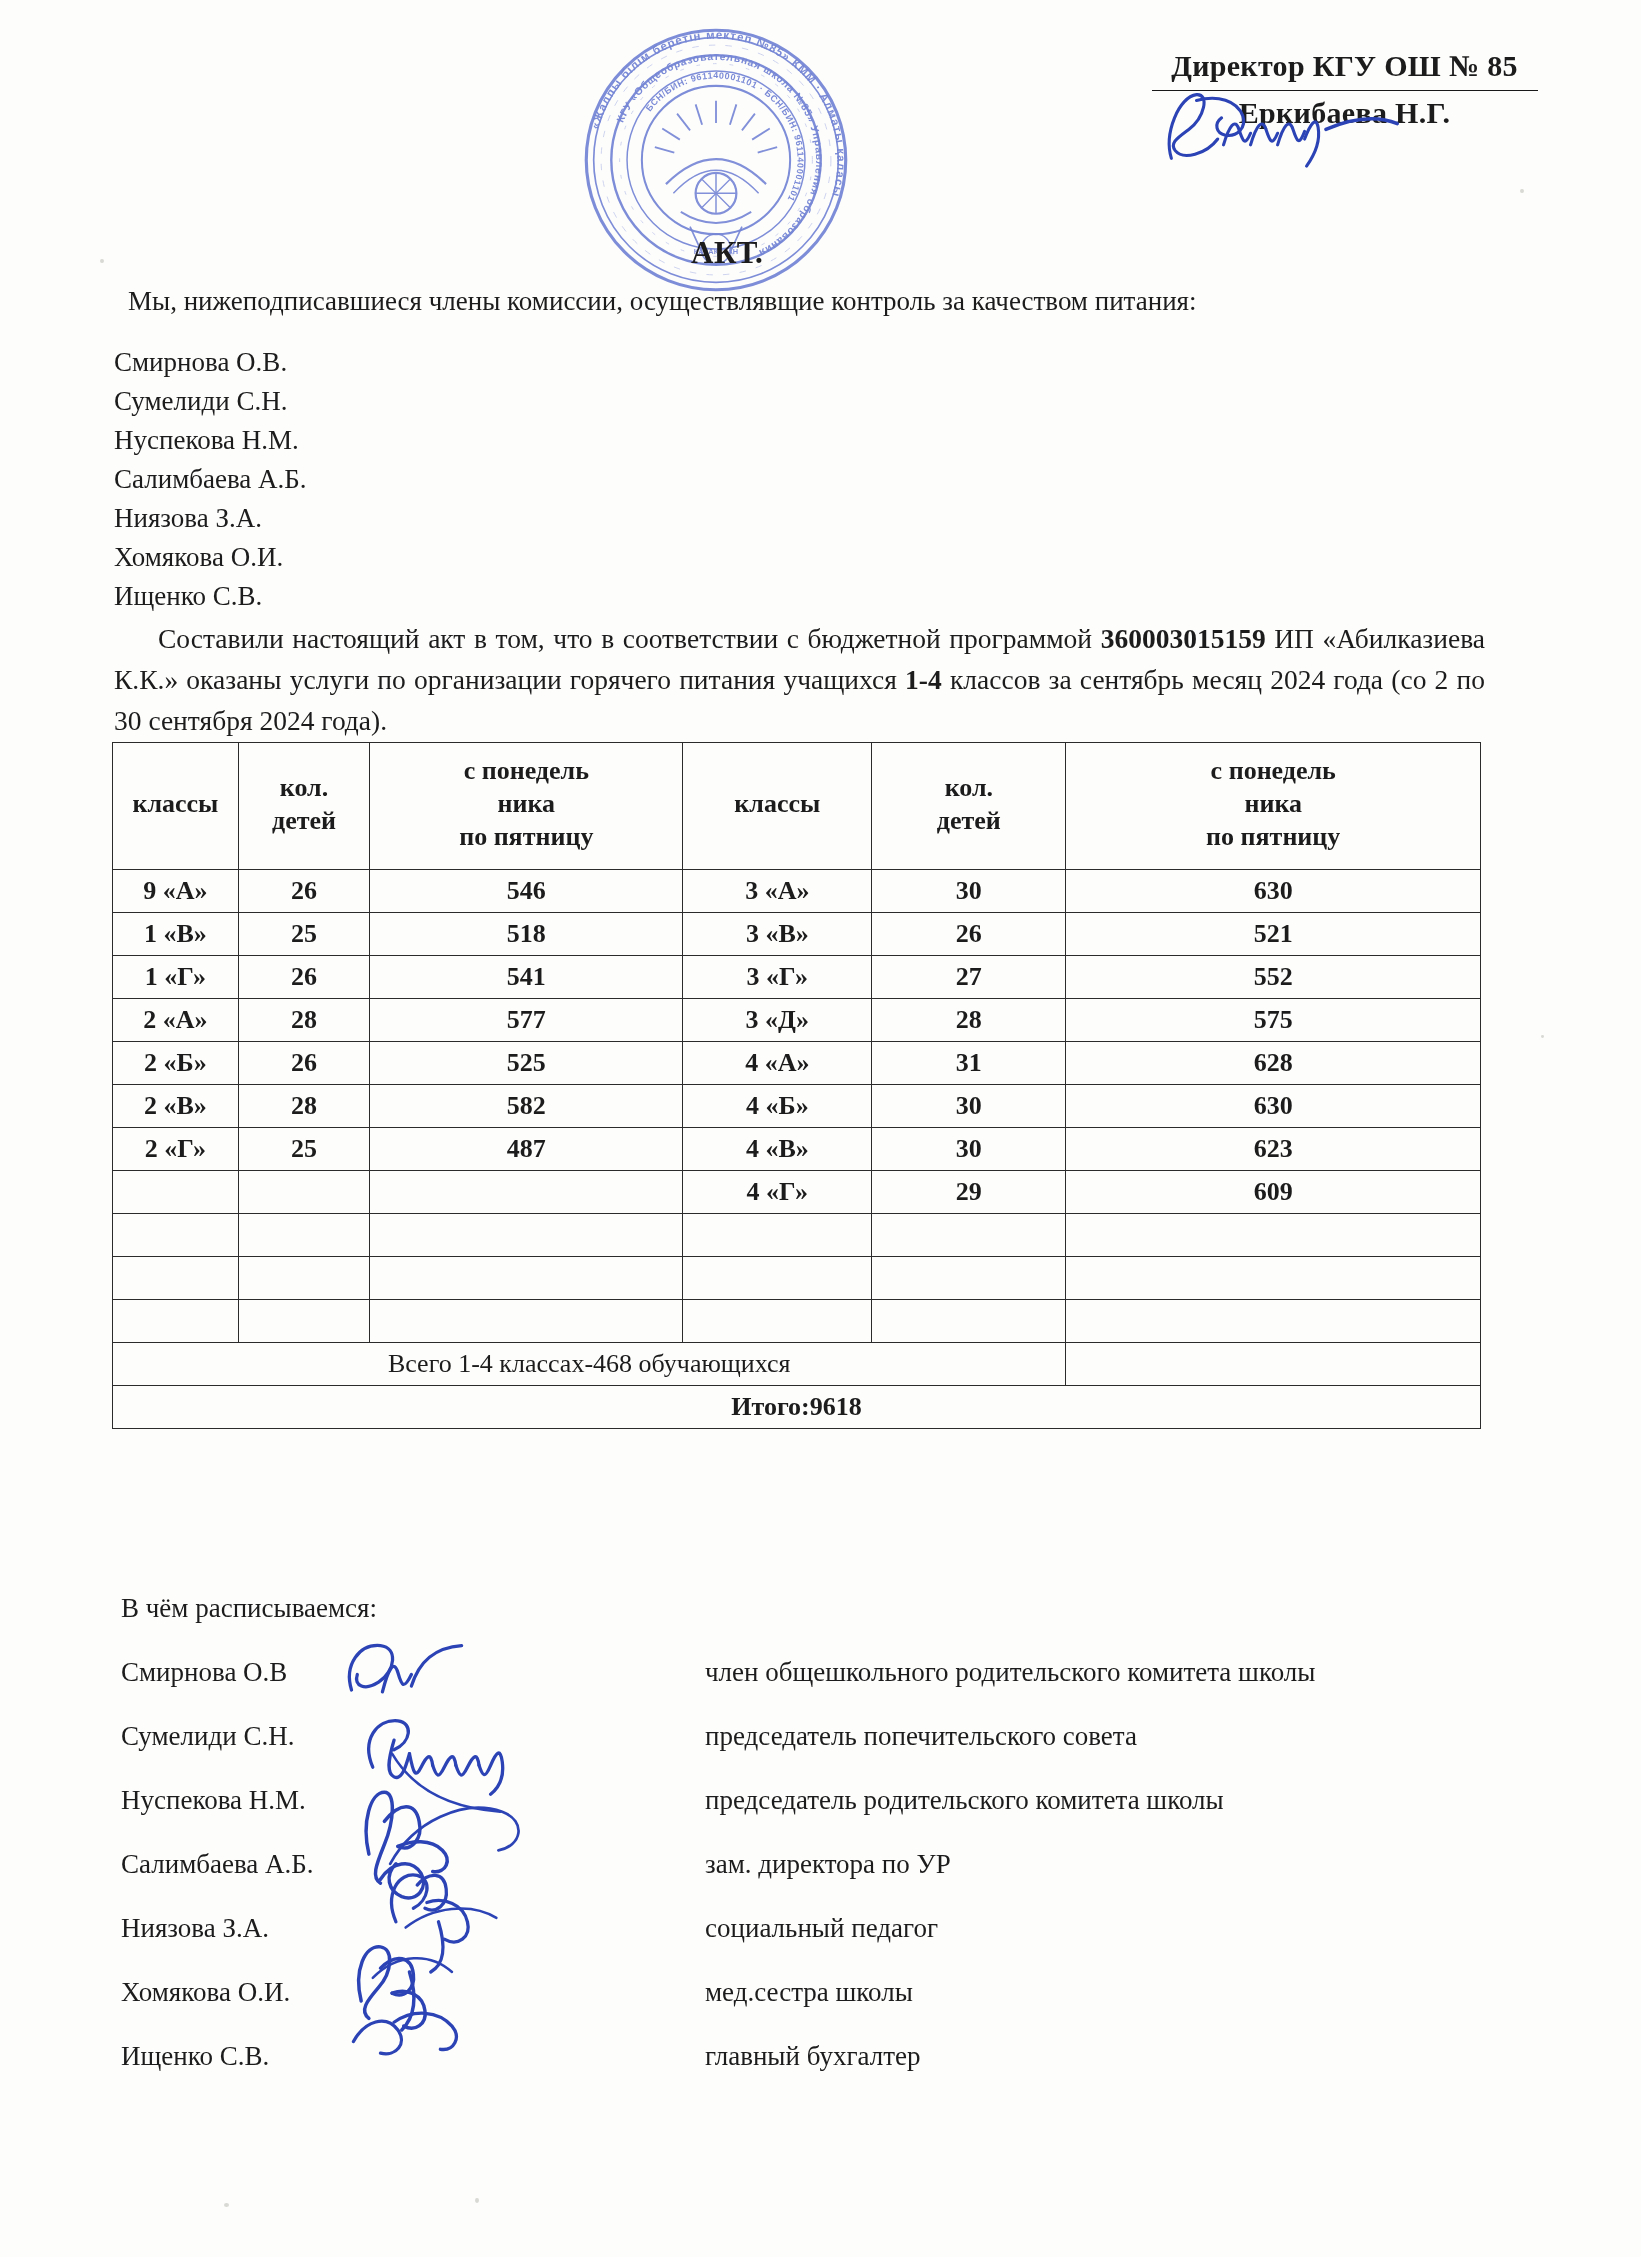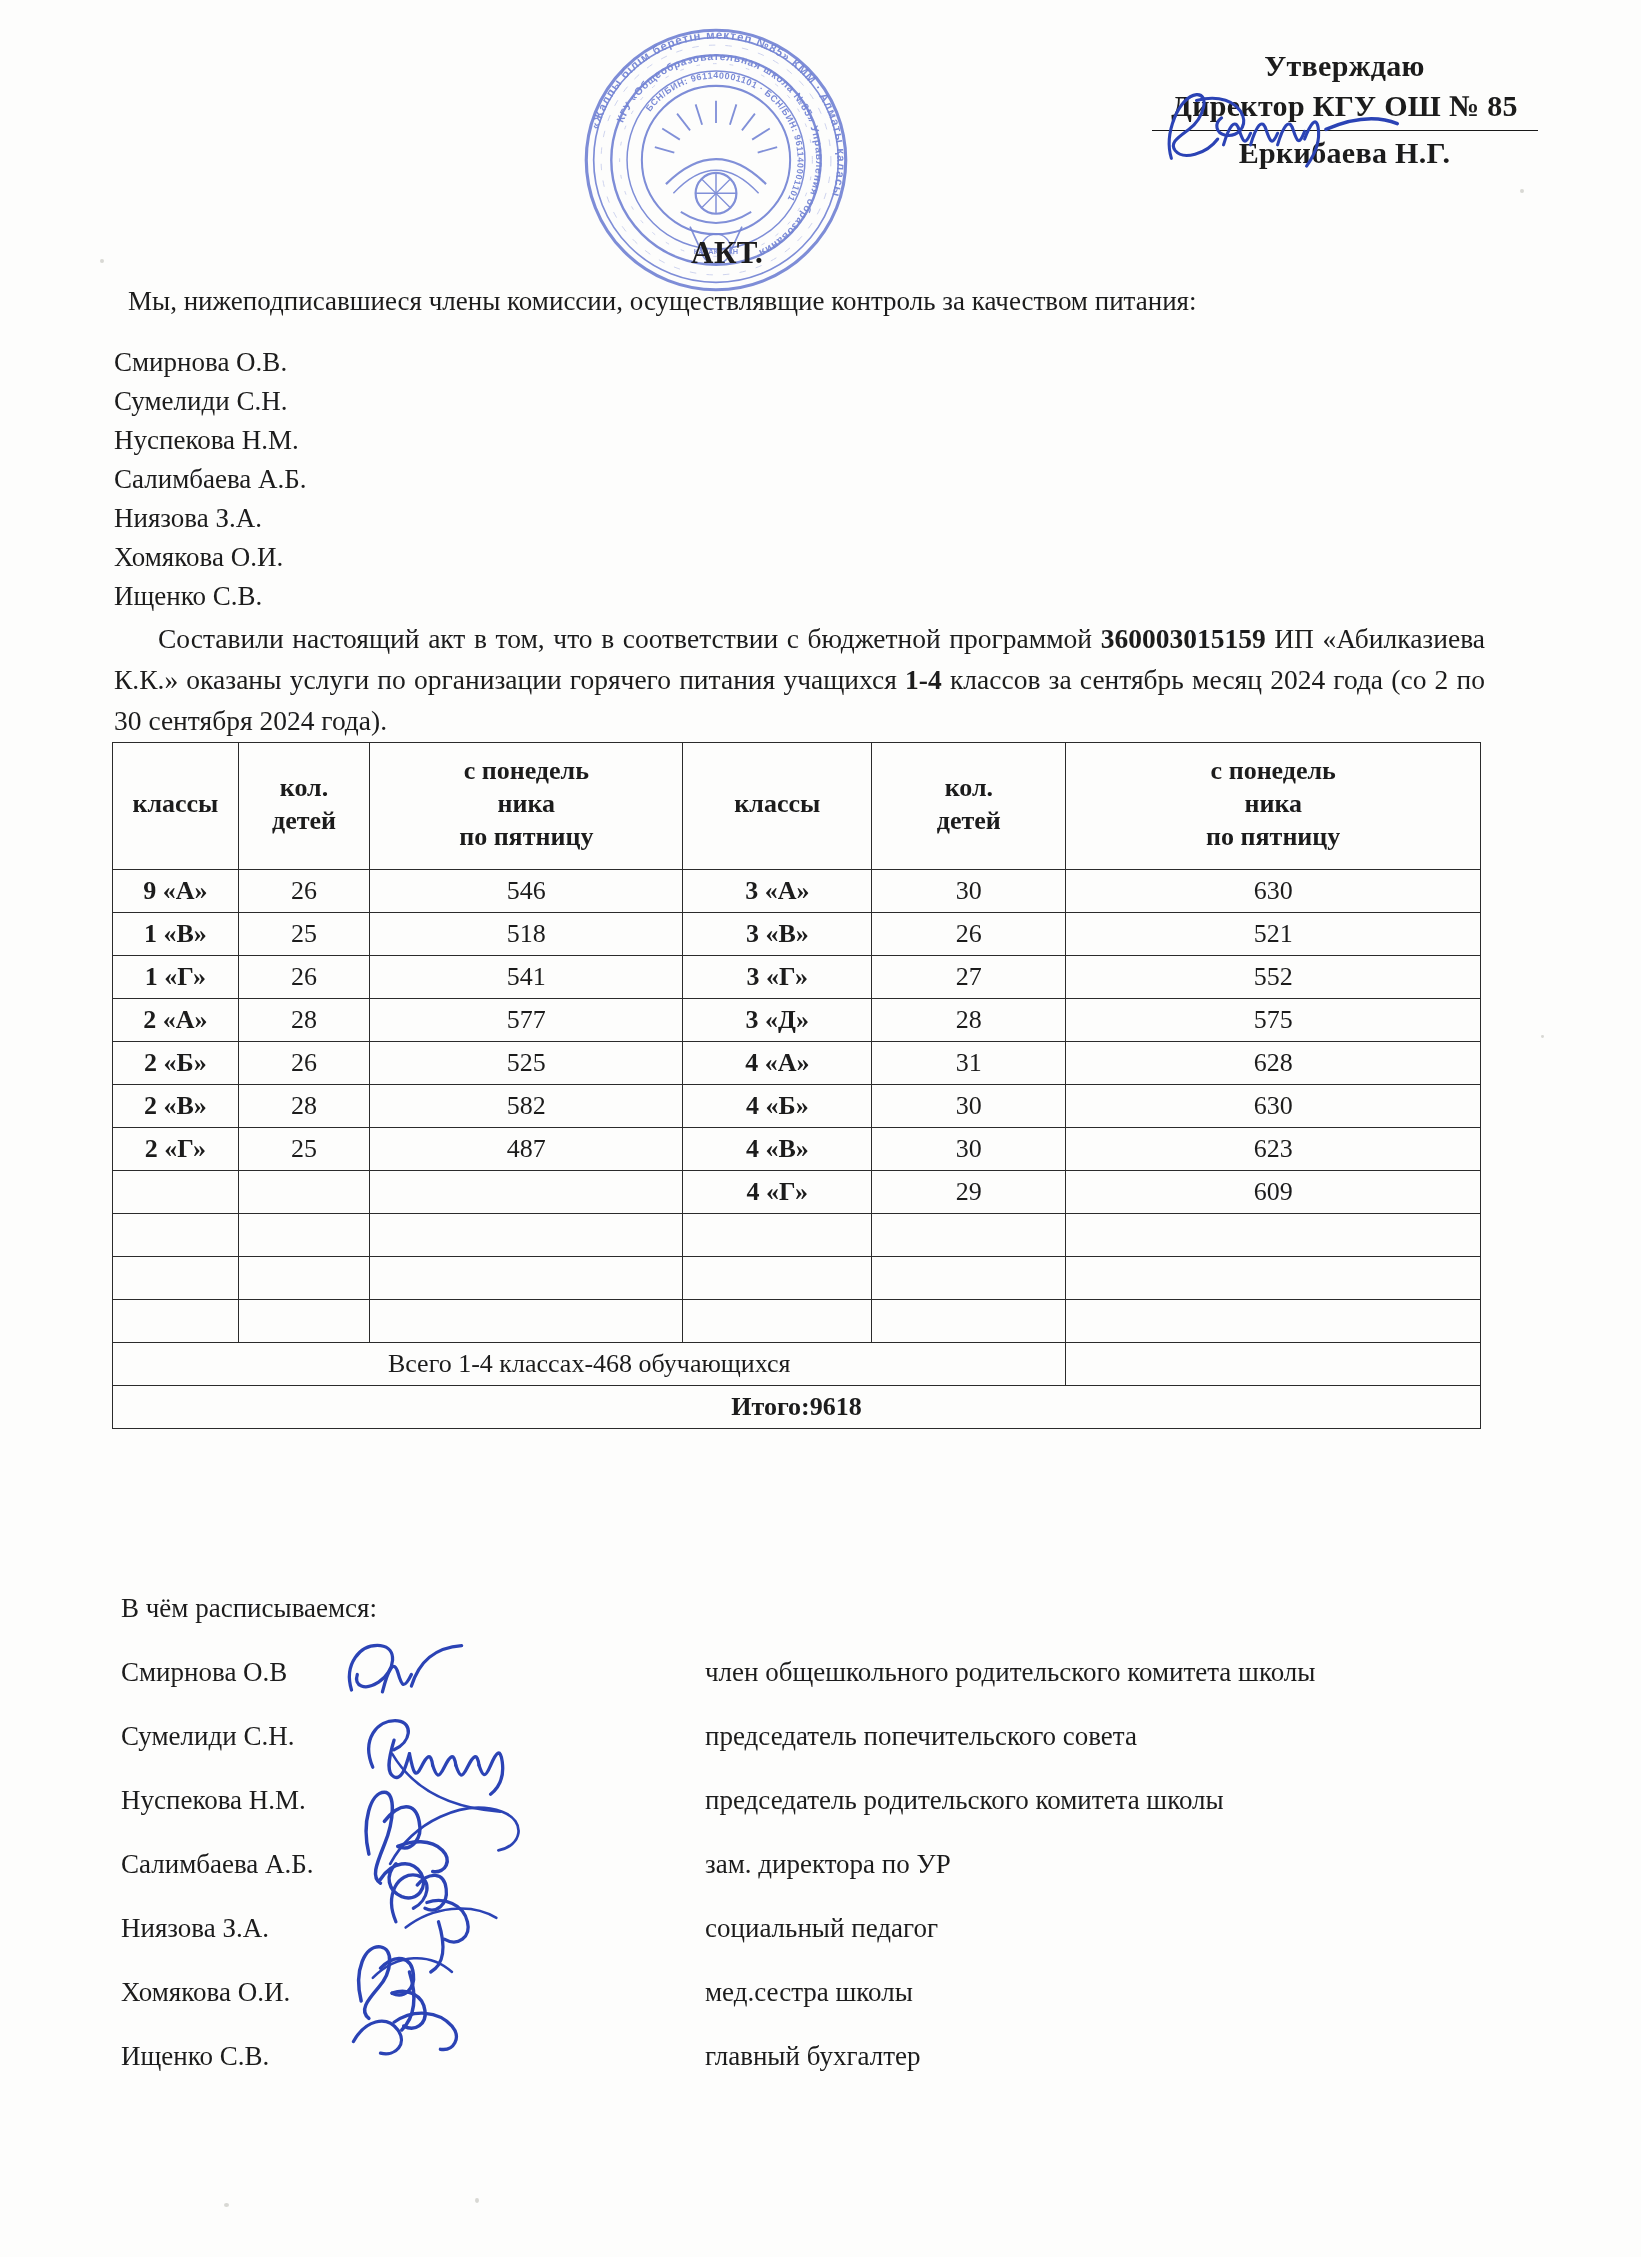--- a/index.html
+++ b/index.html
@@ -146,21 +146,21 @@
     padding: 3.9px 1.9px 7.7px 1.9px;
   }
   table.maintbl tbody td {
     height: 42px;
   }
   td.cls {
     font-weight: bold;
     font-size: 27px;
   }
   td.num {
-    font-weight: normal;
+    font-weight: bold;
     font-size: 27px;
   }
   tr.blank td { height: 45px; }
   td.totalrow {
     text-align: left;
     padding-left: 126px;
     font-size: 28px;
     height: 60px;
   }
   td.gtotal {
@@ -285,21 +285,20 @@
       <text x="150" y="251" font-size="8" fill="#6174cf" stroke="none" text-anchor="middle" font-family="'Liberation Sans',sans-serif" font-weight="bold">ҚАЗАҚСТАН</text>
     </g>
 
     <g stroke="#7f8ed6" fill="none" opacity="0.45" stroke-width="1">
       <circle cx="150" cy="150" r="124" stroke-dasharray="7 11"></circle>
       <circle cx="150" cy="150" r="104" stroke-dasharray="4 14"></circle>
     </g>
   </svg>
 
   <div class="approval">
-    <div class="line1">Утверждаю</div>
     <div class="line2">Директор КГУ ОШ № 85</div>
     <div class="sigrule"></div>
     <div class="name">Еркибаева Н.Г.</div>
   </div>
 
   <svg class="dir-sign" viewBox="0 0 290 90" aria-hidden="true">
     <g fill="none" stroke="#2b43b5" stroke-width="3.2" stroke-linecap="round" stroke-linejoin="round">
       <path d="M18,78 C10,52 26,14 44,12 C58,11 52,36 36,48 C24,57 16,62 22,70 C30,80 54,74 66,58"></path>
       <path d="M44,18 C66,12 86,18 92,34 C96,46 86,56 74,54 C64,52 62,42 70,36"></path>
       <path d="M72,64 C78,44 84,36 88,48 C92,60 94,66 100,52"></path>

